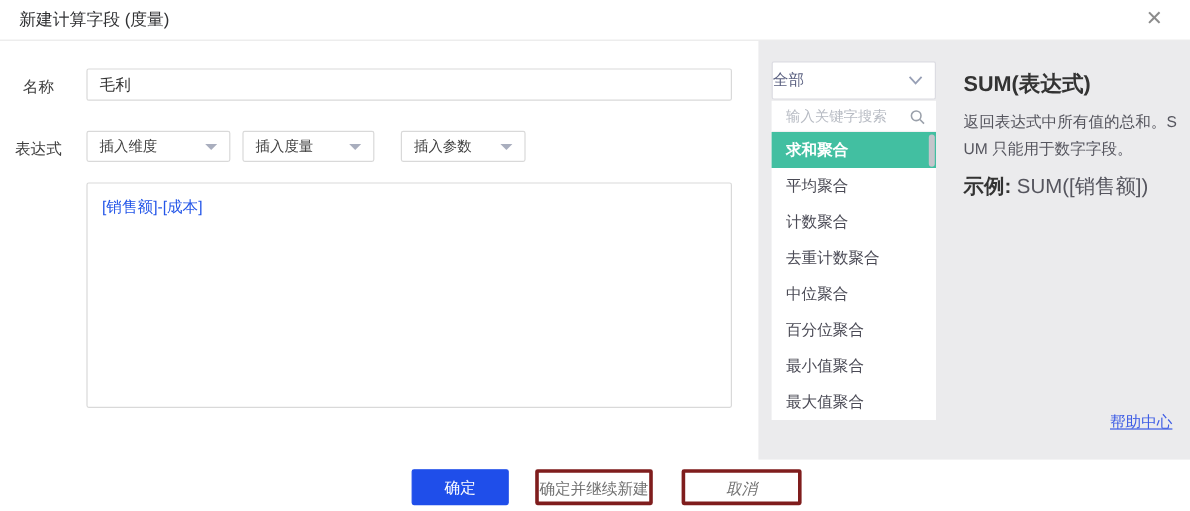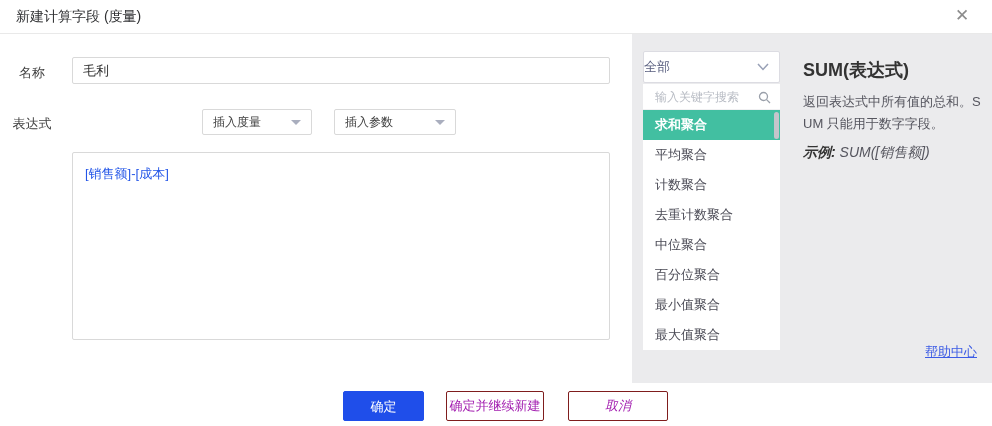--- a/index.html
+++ b/index.html
@@ -41,21 +41,21 @@
     font-family: inherit; background: #fff;
   }
   .insert-dd {
     position: absolute; top: 109px; height: 26px;
     border: 1px solid #d9d9d9; border-radius: 2px; background: #fff;
     font-size: 12px; color: #404040; line-height: 24px;
     padding-left: 10px; cursor: pointer;
   }
   .dd-1 { left: 72px;  width: 120px; }
   .dd-2 { left: 202px; width: 110px; }
-  .dd-3 { left: 334px; width: 122px; }
+  .dd-3 { left: 334px; width: 104px; }
   .caret {
     position: absolute; right: 10px; top: 10px;
     width: 0; height: 0;
     border-left: 5px solid transparent; border-right: 5px solid transparent;
     border-top: 5px solid #a9aebe;
   }
   .expr-editor {
     position: absolute; left: 72px; top: 152px; width: 538px; height: 188px;
     border: 1px solid #d9d9d9; border-radius: 2px; background: #fff;
     padding: 11px 12px; cursor: text;
@@ -99,57 +99,61 @@
     background: #c5c5cb; border-radius: 3px; cursor: pointer;
   }
   .fn-detail {
     position: absolute; left: 171px; top: 24px; width: 184px;
   }
   .fn-sig { font-size: 18px; font-weight: bold; color: #333; margin-bottom: 9px; }
   .fn-desc {
     font-size: 13px; color: #55555e; line-height: 22px;
     word-break: break-all;
   }
-  .fn-example { margin-top: 9px; font-size: 14px; color: #55555e; font-style: italic; }
+  .fn-example { margin-top: 9px; font-size: 17px; color: #55555e; }
   .fn-example b { color: #333; }
   .help-link {
     position: absolute; right: 15px; bottom: 22px;
     font-size: 13px; color: #3d5ce5; text-decoration: underline; cursor: pointer;
   }
 
   
   .btn {
     position: absolute; top: 391px; height: 30px;
     border-radius: 2px; font-size: 13px; line-height: 28px;
     text-align: center; cursor: pointer; font-family: inherit;
   }
   .btn-primary {
     left: 343px; width: 81px;
     background: #1f4eea; color: #fff; border: 1px solid #1f4eea;
     line-height: 30px;
   }
   .btn-secondary {
-    background: #fff; color: #a21caf; border: 1px solid #7f1d1d;
+    background: #fff; color: #737373; border: 3px solid #7f1d1d;
   }
   .btn-continue { left: 446px; width: 98px; }
   .btn-cancel   { left: 568px; width: 100px; font-style: italic; }
 </style>
 </head>
 <body>
 
 <div class="dialog">
 
   <div class="dlg-title">新建计算字段 (度量)</div>
   <div class="close-x">✕</div>
   <div class="header-divider"></div>
 
   <div class="field-label name-label">名称</div>
   <input class="name-input" type="text" value="毛利" style="">
 
   <div class="field-label expr-label">表达式</div>
+  <div class="insert-dd dd-1">
+    <span>插入维度</span>
+    <span class="caret"></span>
+  </div>
   <div class="insert-dd dd-2">
     <span>插入度量</span>
     <span class="caret"></span>
   </div>
   <div class="insert-dd dd-3">
     <span>插入参数</span>
     <span class="caret"></span>
   </div>
 
   <div class="expr-editor">

